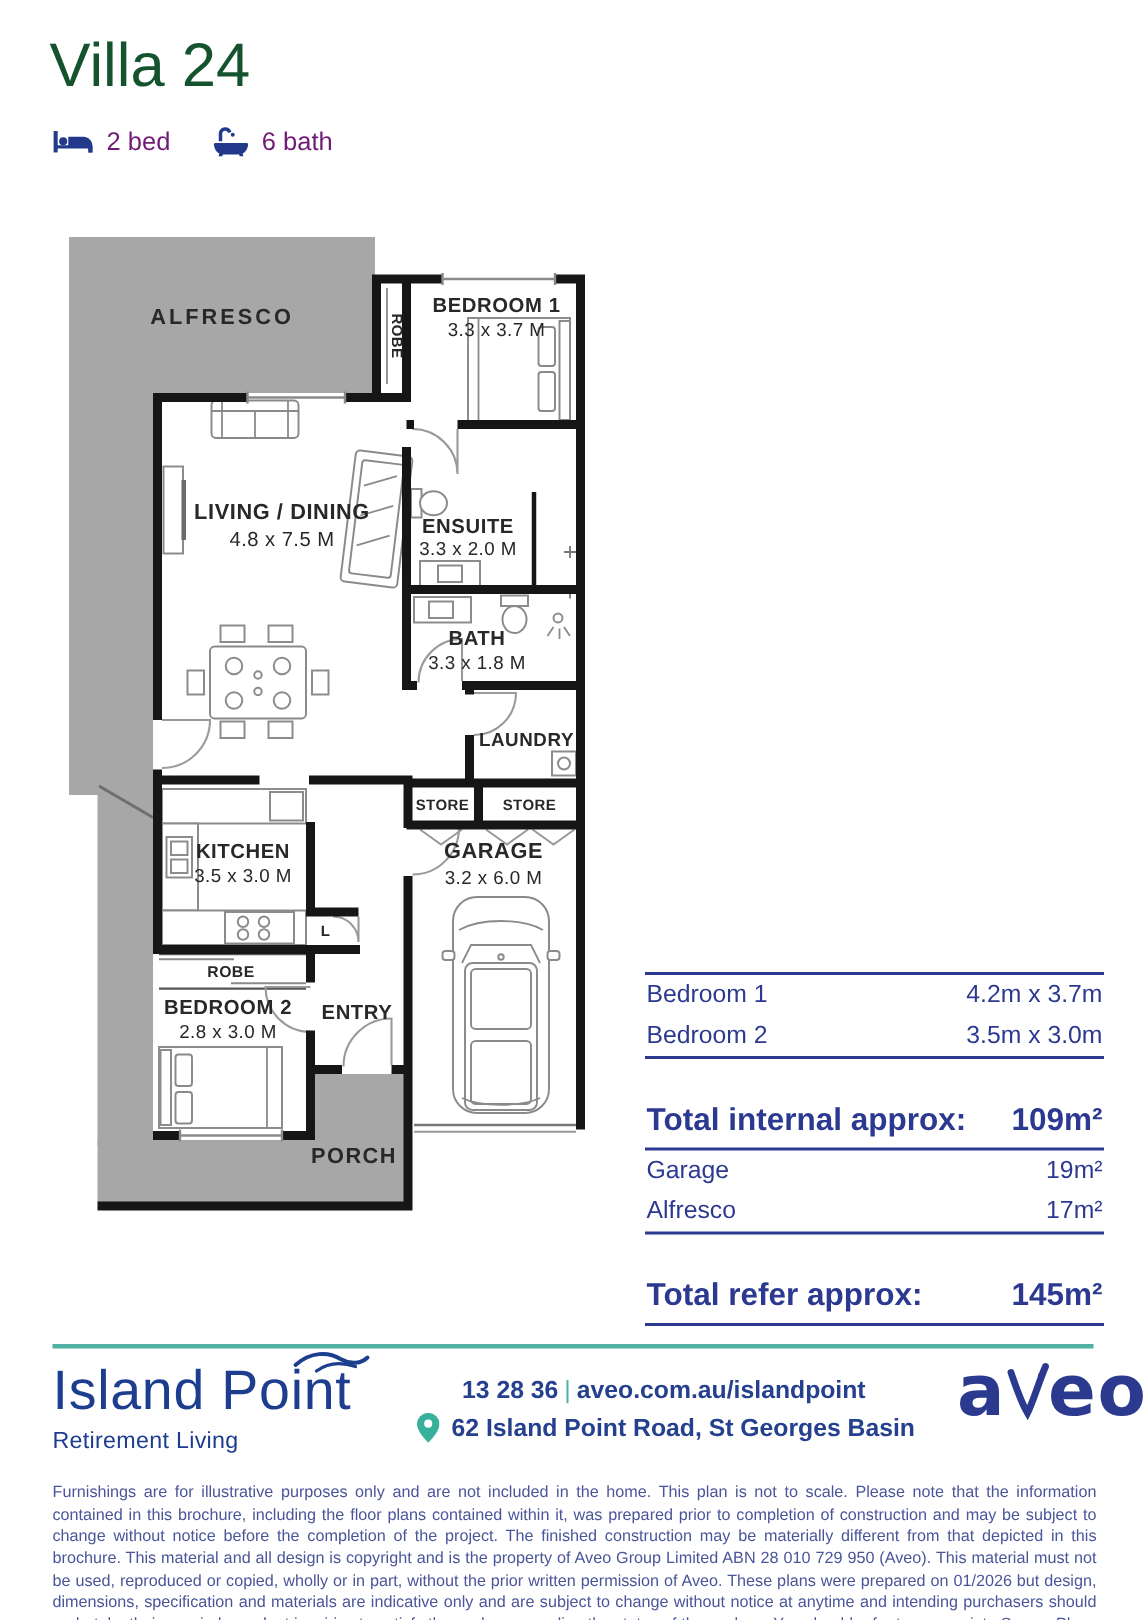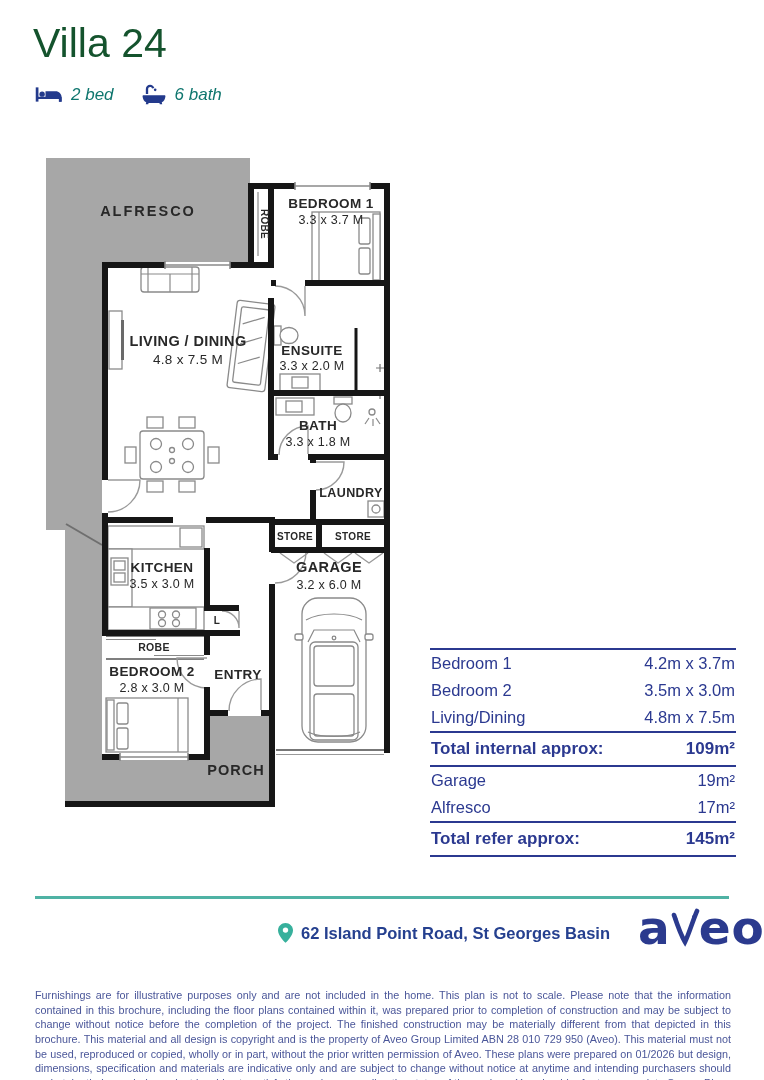--- a/index.html
+++ b/index.html
@@ -4,21 +4,21 @@
 <style>
   * { margin:0; padding:0; box-sizing:border-box; }
   html,body { width:764px; height:1080px; background:#ffffff; overflow:hidden;
     font-family:"Liberation Sans", sans-serif; }
   .page { position:relative; width:764px; height:1080px; background:#fff; }
 
   
   .title { position:absolute; left:33px; top:20px; font-size:41px; font-weight:500;
     color:#14532d; letter-spacing:0; }
   .features { position:absolute; left:35px; top:84px; display:flex; gap:28px; align-items:center; }
-  .feature { display:flex; align-items:center; gap:9px; color:#0f766e; font-size:17px;font-style:italic; }
+  .feature { display:flex; align-items:center; gap:9px; color:#701a75; font-size:17px; }
   .feature svg { display:block; }
 
   
   .plan { position:absolute; left:40px; top:150px; }
   .plan text { font-family:"Liberation Sans", sans-serif; fill:#282828; }
   .room-name { font-size:13.5px; font-weight:600; letter-spacing:.4px; text-anchor:middle; }
   .room-dims { font-size:12.5px; font-weight:500; letter-spacing:.3px; text-anchor:middle; }
   .small-label { font-size:10px; font-weight:600; letter-spacing:.3px; text-anchor:middle; }
   .big-label { font-size:14.5px; font-weight:600; letter-spacing:2px; text-anchor:middle; }
   .wall { stroke:#161616; stroke-width:6; fill:none; stroke-linecap:butt; }
@@ -26,21 +26,21 @@
   .furn { stroke:#8a8a8a; stroke-width:1.3; fill:#ffffff; }
   .furnline { stroke:#8a8a8a; stroke-width:1.2; fill:none; }
   .door { stroke:#9a9a9a; stroke-width:1.4; fill:none; }
   .window { stroke:#8a8a8a; stroke-width:1.6; fill:none; }
 
   
   .area-table { position:absolute; left:430px; top:648px; width:306px; color:#2b3990; }
   .at-rule { border-top:2px solid #2b3990; }
   .at-row { display:flex; justify-content:space-between; align-items:baseline;
     font-size:16.5px; padding:4px 1px; }
-  .at-row.bold { font-weight:700; font-size:17px; padding:6px 1px; }
+  .at-row.bold { font-weight:700; font-size:21px; padding:6px 1px;margin-top:23px; }
 
   
   .teal-rule { position:absolute; left:35px; top:896px; width:694px; height:3px; background:#4fb2a4; }
   .brand { position:absolute; left:35px; top:906px; color:#1d3d8f; }
   .brand-name { font-size:37px; font-weight:400; letter-spacing:.5px; }
   .brand-tagline { font-size:15.5px; font-weight:400; margin-top:4px; letter-spacing:.2px; }
   .brand-wave { position:absolute; left:160px; top:-8px; }
   .contact { position:absolute; left:278px; top:918px; color:#25408f; font-weight:700; font-size:16.5px; }
   .contact-line1 { padding-left:30px; }
   .contact-sep { color:#4fb2a4; font-weight:400; padding:0 4px; }
@@ -280,24 +280,20 @@
   <div class="area-table">
     <div class="at-rule"></div>
     <div class="at-row">
       <span>Bedroom 1</span>
       <span>4.2m x 3.7m</span>
     </div>
     <div class="at-row">
       <span>Bedroom 2</span>
       <span>3.5m x 3.0m</span>
     </div>
-    <div class="at-row">
-      <span>Living/Dining</span>
-      <span>4.8m x 7.5m</span>
-    </div>
     <div class="at-rule"></div>
     <div class="at-row bold">
       <span>Total internal approx:</span>
       <span>109m²</span>
     </div>
     <div class="at-rule"></div>
     <div class="at-row">
       <span>Garage</span>
       <span>19m²</span>
     </div>
@@ -308,22 +304,33 @@
     <div class="at-rule"></div>
     <div class="at-row bold">
       <span>Total refer approx:</span>
       <span>145m²</span>
     </div>
     <div class="at-rule"></div>
   </div>
 
   <div class="teal-rule"></div>
 
+  <div class="brand">
+    <svg class="brand-wave" width="52" height="18" viewBox="0 0 52 18">
+      <path d="M2 12 C 12 3 24 3 32 8 C 39 12 46 11 50 7" stroke="#1d3d8f" stroke-width="2.6" fill="none" stroke-linecap="round"></path>
+      <path d="M16 16 C 24 10 33 10 42 13" stroke="#1d3d8f" stroke-width="2.2" fill="none" stroke-linecap="round"></path>
+    </svg>
+    <div class="brand-name">Island Point</div>
+    <div class="brand-tagline">Retirement Living</div>
+  </div>
 
   <div class="contact">
+    <div class="contact-line1">
+      <span>13 28 36</span><span class="contact-sep">|</span><span>aveo.com.au/islandpoint</span>
+    </div>
     <div class="contact-line2">
       <svg width="15" height="20" viewBox="0 0 15 20">
         <path d="M7.5 0 C3.4 0 0 3.3 0 7.4 c0 5.4 7.5 12.4 7.5 12.4 s7.5-7 7.5-12.4 C15 3.3 11.6 0 7.5 0 z" fill="#37b09c"></path>
         <circle cx="7.5" cy="7.1" r="2.7" fill="#ffffff"></circle>
       </svg>
       <span>62 Island Point Road, St Georges Basin</span>
     </div>
   </div>
 
   <div class="aveo-logo">

